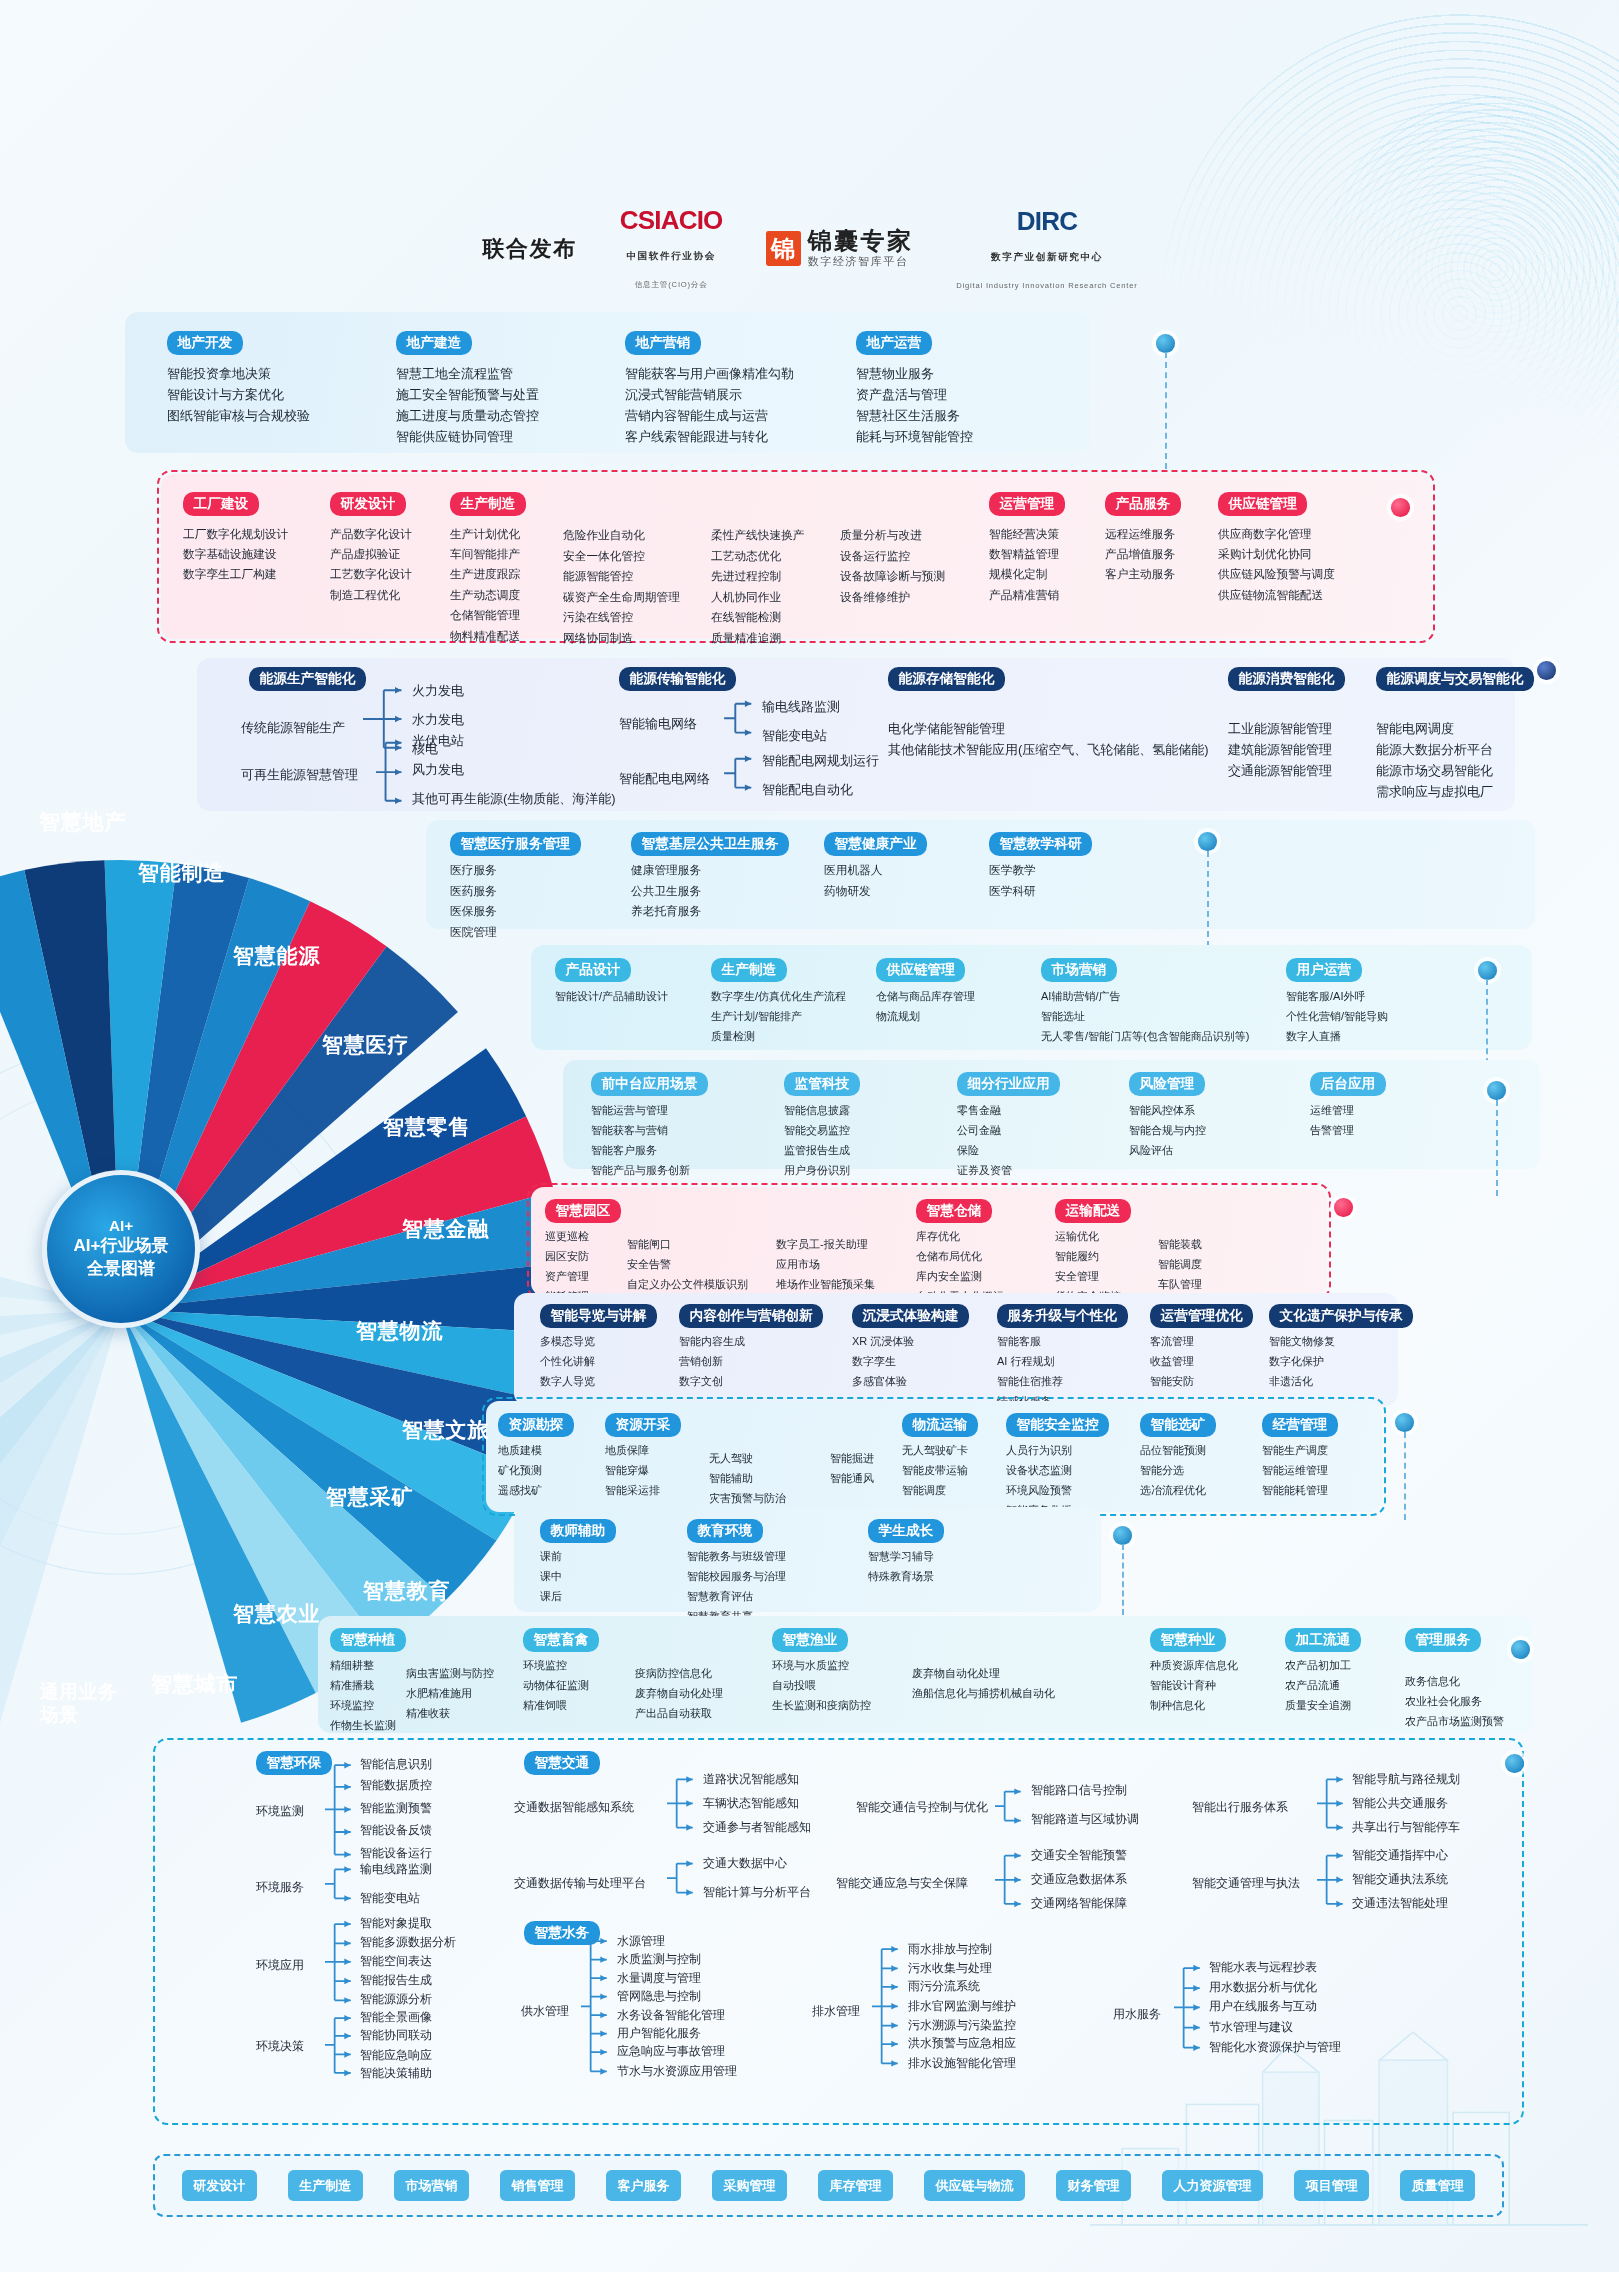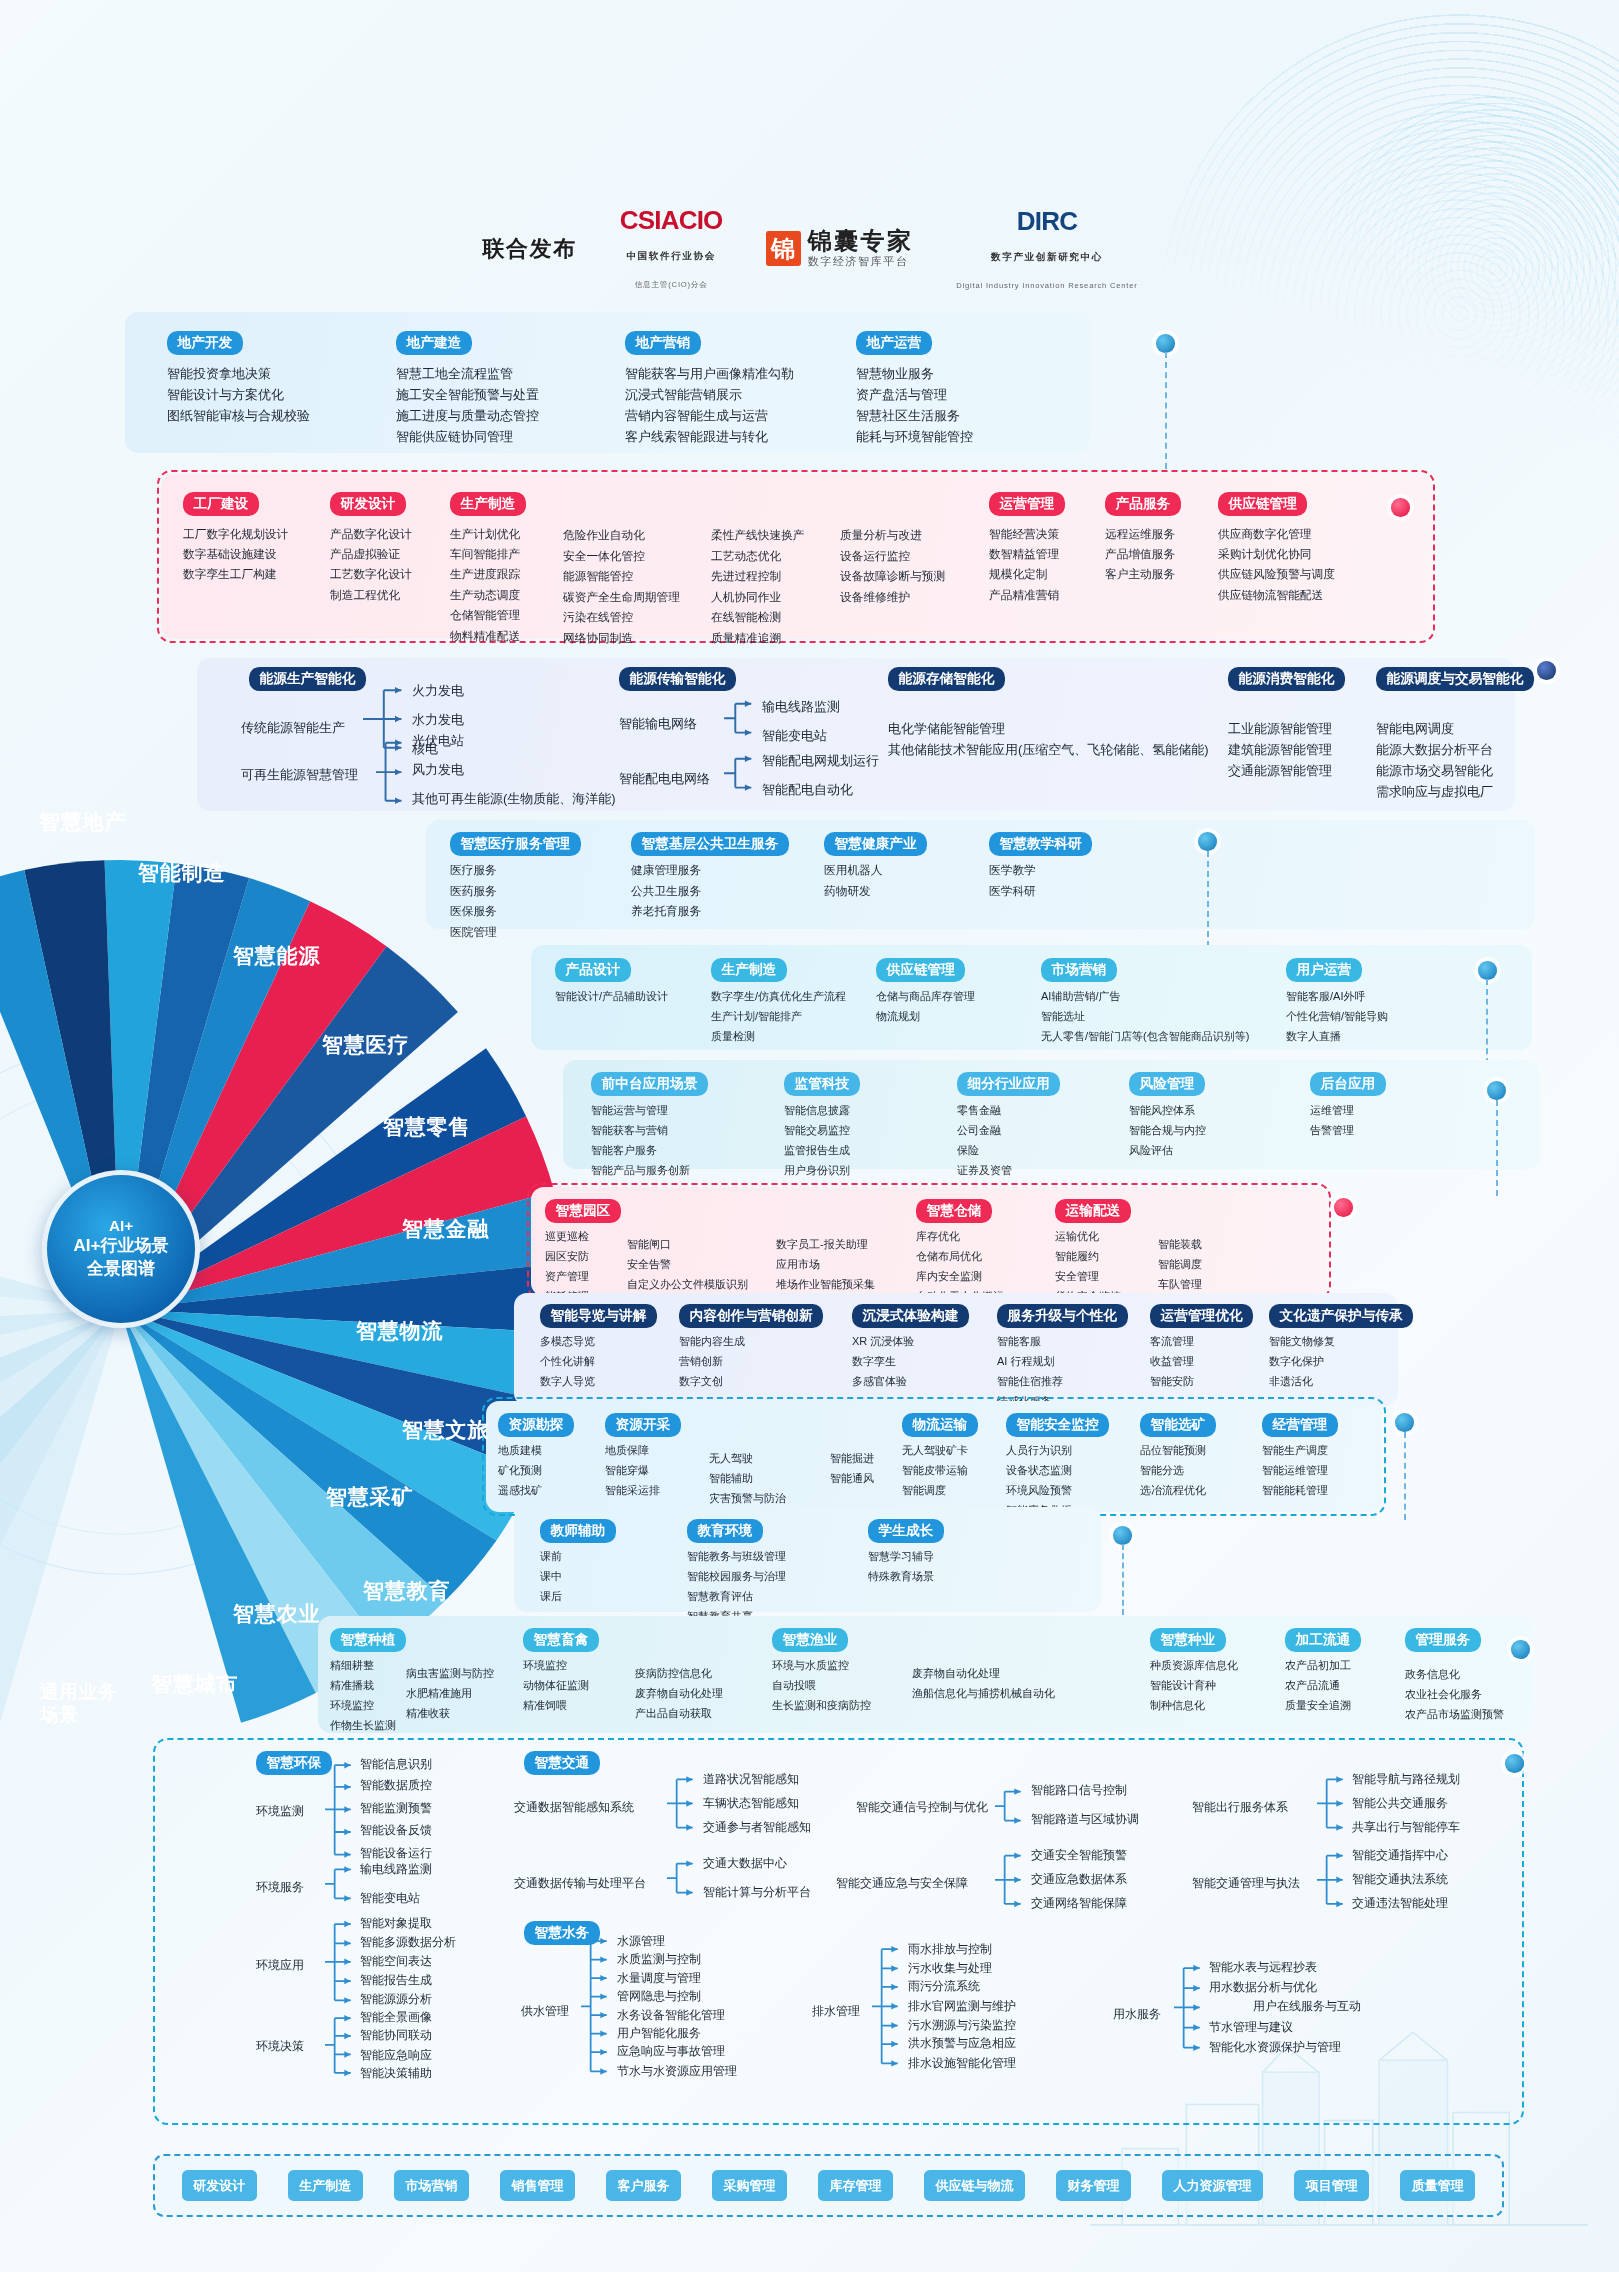--- a/index.html
+++ b/index.html
@@ -779,21 +779,21 @@
 <div class="col" style="left:1285px;top:1628px;">
   <div class="tag tag-cyan">加工流通</div>
   <div class="items xs" style="margin-top:4px;">
     <div>农产品初加工</div>
     <div>农产品流通</div>
     <div>质量安全追溯</div>
   </div>
 </div>
 <div class="col" style="left:1405px;top:1628px;">
   <div class="tag tag-cyan">管理服务</div>
-  <div class="items xs" style="margin-top:13px;">
+  <div class="items xs" style="margin-top:20px;">
     <div>政务信息化</div>
     <div>农业社会化服务</div>
     <div>农产品市场监测预警</div>
   </div>
 </div>
 <div class="dot dot-blue" style="left:1511px;top:1640px;"></div>
 
 <div class="dashed-cyan" style="position:absolute;left:153px;top:1738px;width:1371px;height:387px;"></div>
 
 <div style="position:absolute;left:256px;top:1751px;">
@@ -990,21 +990,21 @@
   <g fill="#2f8dd0">
       <path d="M32 5 l-8 -4 v8 z"></path>
       <path d="M32 30 l-8 -4 v8 z"></path>
       <path d="M32 54 l-8 -4 v8 z"></path>
       <path d="M32 79 l-8 -4 v8 z"></path>
       <path d="M32 104 l-8 -4 v8 z"></path>
     </g>
 </svg>
 <div class="tleaf" style="left:1209px;top:1959px;font-size:12px;">智能水表与远程抄表</div>
 <div class="tleaf" style="left:1209px;top:1979px;font-size:12px;">用水数据分析与优化</div>
-<div class="tleaf" style="left:1209px;top:1998px;font-size:12px;margin-left:44px;">用户在线服务与互动</div>
+<div class="tleaf" style="left:1209px;top:1998px;font-size:12px;">用户在线服务与互动</div>
 <div class="tleaf" style="left:1209px;top:2019px;font-size:12px;">节水管理与建议</div>
 <div class="tleaf" style="left:1209px;top:2039px;font-size:12px;">智能化水资源保护与管理</div>
 
 <div class="dot dot-blue" style="left:1505px;top:1754px;"></div>
 
 <div class="botbar">
   <div class="chip">研发设计</div>
   <div class="chip">生产制造</div>
   <div class="chip">市场营销</div>
   <div class="chip">销售管理</div>

